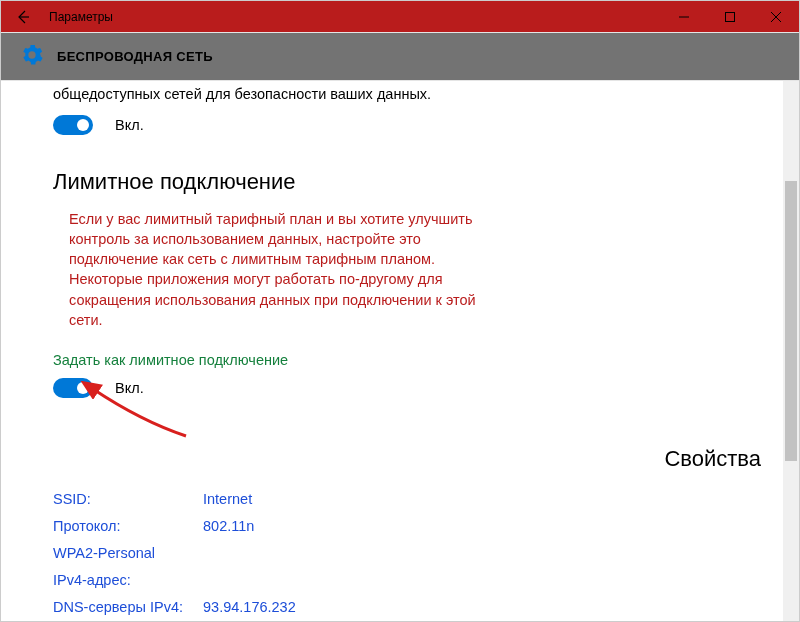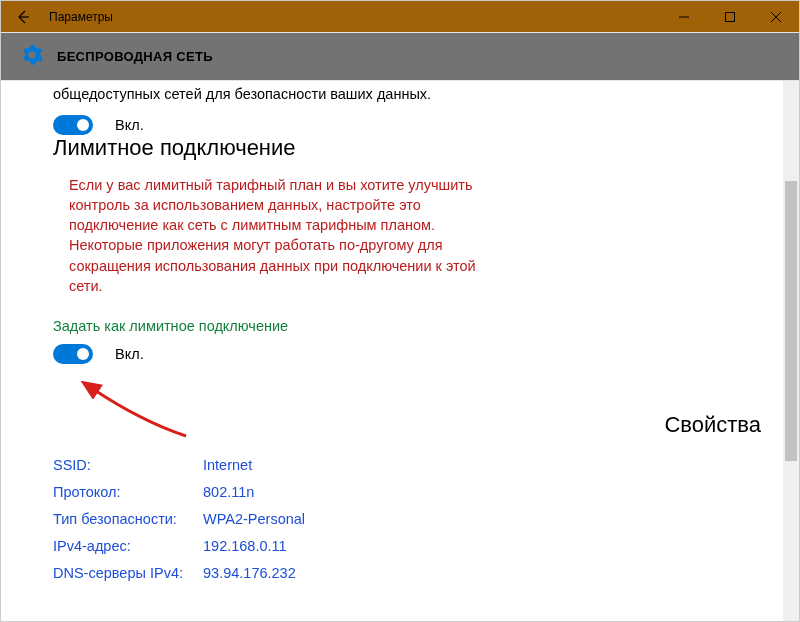--- a/index.html
+++ b/index.html
@@ -11,21 +11,21 @@
     body {
       background: #ffffff;
       width: 800px;
       height: 622px;
       overflow: hidden;
       border: 1px solid #ccc;
       position: relative;
     }
     .titlebar {
       height: 32px;
-      background: #a16207;
+      background: #b91c1c;
       display: flex;
       align-items: center;
       padding: 0 8px;
       position: relative;
       border-bottom: 1px solid #e5e5e5;
     }
     .back-btn {
       width: 28px;
       height: 28px;
       display: flex;
@@ -111,20 +111,21 @@
       right: 4px;
     }
     .toggle-label {
       font-size: 14.5px;
       color: #000;
     }
     .section-heading {
       font-size: 22px;
       font-weight: 400;
       color: #000;
+      margin-top: 34px;
     }
     .section-desc {
       font-size: 14.5px;
       color: #b91c1c;
       line-height: 1.4;
       margin-top: 14px;
       max-width: 430px;
       margin-left: 16px;
     }
     .setting-label {
@@ -238,26 +239,24 @@
   <div class="props-table">
     <div class="prop-row">
       <div class="prop-key">SSID:</div>
       <div class="prop-val">Internet</div>
     </div>
     <div class="prop-row">
       <div class="prop-key">Протокол:</div>
       <div class="prop-val">802.11n</div>
     </div>
     <div class="prop-row">
-      <div class="prop-key">Тип безопасности:</div>
       <div class="prop-val">WPA2-Personal</div>
     </div>
     <div class="prop-row">
       <div class="prop-key">IPv4-адрес:</div>
-      <div class="prop-val">192.168.0.11</div>
     </div>
     <div class="prop-row">
       <div class="prop-key">DNS-серверы IPv4:</div>
       <div class="prop-val">93.94.176.232</div>
     </div>
   </div>
 
 </div>
 
 <div class="scrollbar-track">

